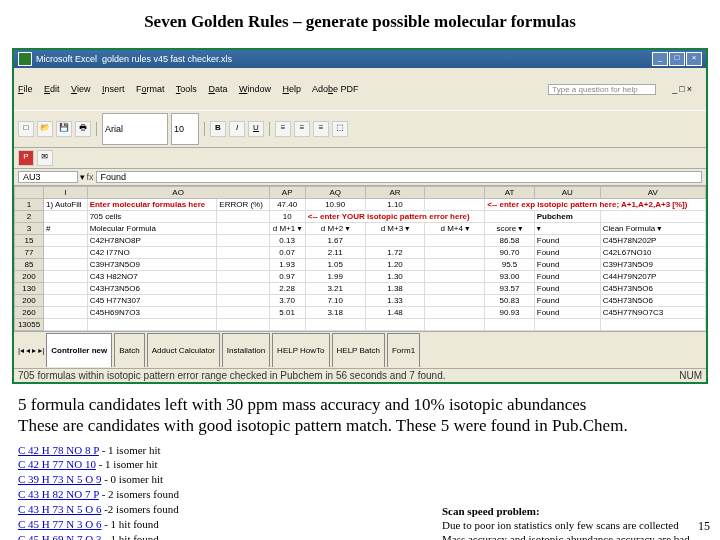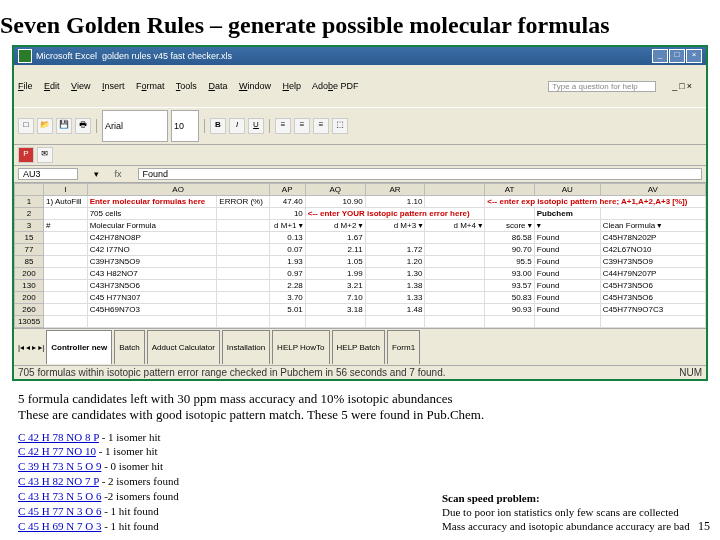--- a/index.html
+++ b/index.html
@@ -1,51 +1,51 @@
 <!DOCTYPE html>
 <html><head>
 <meta charset="utf-8">
 <style>
   body{margin:0;font-family:"Times New Roman",serif;background:#fff;width:720px;height:540px;position:relative;overflow:hidden}
-  .slide-title{font-size:24px;font-weight:bold;text-align:left;margin:12px 0 6px}
+  .slide-title{font-size:17px;font-weight:bold;text-align:center;margin:12px 0 16px}
   .excel{border:2px solid #15803d;font-family:Tahoma,Arial,sans-serif;font-size:9px;margin:0 12px;background:#b91c1c}
   .titlebar{background:linear-gradient(#3b6ea5,#2b5a8f);color:#fff;padding:2px 4px;display:flex;align-items:center}
   .titlebar .xicon{width:12px;height:12px;background:#2a7b2a;margin-right:4px;border:1px solid #fff}
   .titlebar .winbtns{margin-left:auto;display:flex;gap:1px}
   .titlebar .winbtns span{width:14px;height:12px;background:#5f86b8;border:1px solid #fff;font-size:8px;text-align:center;line-height:10px}
   .menubar{background:#ece9d8;padding:16px 4px}
   .menubar span{margin-right:9px;cursor:default}
   .menubar span u{text-decoration:underline}
   .menubar .qbox{float:right;border:1px solid #aaa;background:#fff;padding:0 3px;color:#888;width:100px;font-size:8px}
   .menubar .docbtns{float:right;margin-left:6px}
   .menubar .docbtns span{margin:0 1px}
   .toolbar{background:#ece9d8;padding:2px 4px;border-top:1px solid #fff;border-bottom:1px solid #aaa;display:flex;align-items:center;gap:3px}
   .tbtn{width:14px;height:14px;border:1px solid #ccc;background:#f5f5f5;font-size:8px;text-align:center;line-height:12px}
   .sep{width:1px;height:14px;background:#aaa;margin:0 2px}
   .fontbox{border:1px solid #aaa;background:#fff;padding:8px 2px;height:14px;line-height:14px}
   .pdfrow{background:#ece9d8;padding:2px 4px;border-bottom:1px solid #aaa}
   .pdfrow .tbtn{display:inline-block}
-  .namebox{background:#ece9d8;padding:2px 4px;border-bottom:1px solid #aaa;display:flex;align-items:center;gap:16px}
+  .namebox{background:#ece9d8;padding:2px 4px;border-bottom:1px solid #aaa;display:flex;align-items:center;gap:2px}
   .namebox .nb{border:1px solid #aaa;background:#fff;padding:0 4px;width:50px}
   .namebox .fx{color:#555}
   .namebox .fbar{border:1px solid #aaa;background:#fff;padding:0 4px;flex:1}
   .grid{background:#fff;font-size:8px}
   .grid table{border-collapse:collapse;width:100%}
   .grid th{background:#e4e0d0;border:1px solid #bbb;font-weight:normal;padding:1px 2px;font-size:8px}
   .grid td{border:1px solid #ddd;padding:0 2px;white-space:nowrap;height:11px}
   .rowhdr{background:#e4e0d0;border:1px solid #bbb!important;text-align:center;width:24px}
   .redtxt{color:#c00;font-weight:bold}
-  .rnum{text-align:right}
+  .rnum{text-align:center}
   .tabs{background:#ece9d8;border-top:1px solid #aaa;padding:1px 4px;font-size:8px;display:flex;align-items:center;gap:2px}
   .tabs .nav{cursor:default}
   .tabs .tab{background:#fff;border:1px solid #888;border-bottom:none;padding:12px 4px;font-weight:bold}
   .tabs .tab.inactive{background:#ece9d8;font-weight:normal}
   .status{background:#ece9d8;border-top:1px solid #aaa;padding:1px 4px;font-size:10px;color:#333;display:flex}
   .status .right{margin-left:auto}
-  .para{font-size:13px;margin:10px 18px 6px;line-height:1.25}
+  .para{font-size:17px;margin:10px 18px 6px;line-height:1.25}
   .bottom{display:flex;margin:4px 18px 0;font-size:11px}
   .hits{line-height:1.35}
   .hits a{color:#00c;text-decoration:underline}
   .scan{margin-left:auto;width:260px;line-height:1.3;align-self:flex-end}
   .pagenum{position:absolute;right:10px;bottom:6px;font-size:12px}
 </style>
 </head>
 <body>
 
 <div class="slide-title">Seven Golden Rules – generate possible molecular formulas</div>

